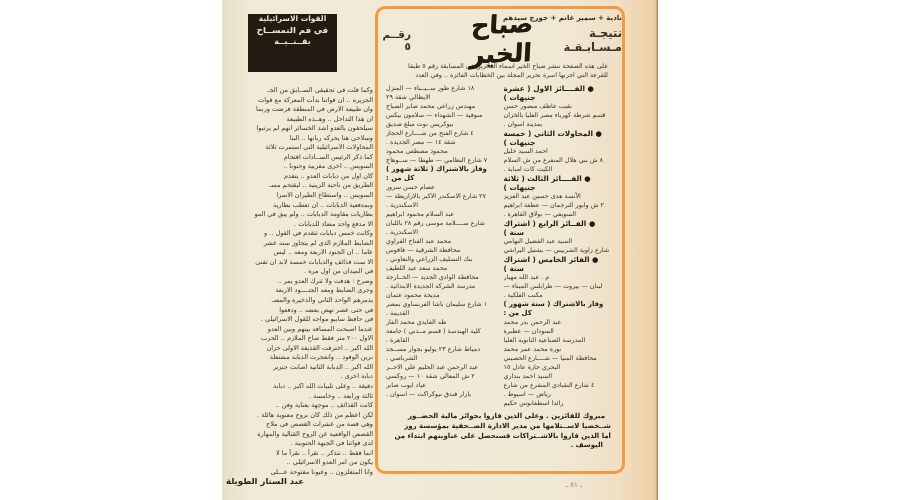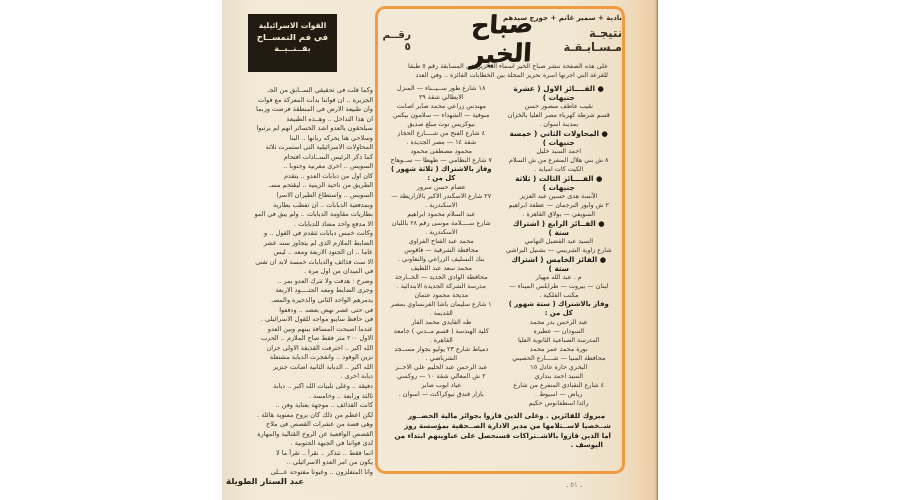--- a/index.html
+++ b/index.html
@@ -14,21 +14,21 @@
     background:linear-gradient(90deg,#e9dfc8 0%,#f2ead7 7%,#f1e8d4 78%,#efe0c6 90%,#f0d6b2 96%,#edcaa2 100%);
   }
   .paper::after{
     content:"";position:absolute;right:0;top:0;width:10px;height:100%;
     background:linear-gradient(90deg, rgba(238,216,186,0) 0%, #ecd0ab 45%, #e6c096 80%, #a98c67 95%, #8a6f52 100%);
   }
   
   .blackbox{
     position:absolute;left:26px;top:14px;width:89px;height:58px;
     background:#211b12;color:#efe6d0;box-sizing:border-box;
-    padding-top:7px;text-align:center;direction:rtl;
+    text-align:center;direction:rtl;
   }
   .blackbox .bb1{font-size:7.5px;font-weight:bold;line-height:10px;}
   .blackbox .bb2{font-size:8.5px;font-weight:bold;line-height:12px;letter-spacing:1px;}
   .blackbox .bb3{font-size:8px;font-weight:bold;line-height:11px;letter-spacing:2.5px;}
   
   .leftcol{
     position:absolute;left:4px;top:86px;width:147px;height:392px;
     overflow:hidden;direction:rtl;color:#3b352c;
     font-size:6.5px;line-height:9.55px;
   }
@@ -48,21 +48,21 @@
     letter-spacing:.6px;color:#33291d;padding-left:8px;}
   .titlerow{display:flex;direction:rtl;justify-content:center;align-items:center;
     gap:8px;margin-top:2px;height:32px;}
   .t-pre{font-size:11.5px;font-weight:bold;letter-spacing:1.6px;color:#3a3127;}
   .t-logo{font-size:25px;font-weight:bold;color:#221b12;
     transform:rotate(-2deg) skewX(-5deg);text-shadow:.5px 0 #221b12;}
   .t-suf{font-size:10.5px;font-weight:bold;color:#3a3127;}
   .intro{margin:6px 14px 4px 12px;font-size:6.4px;line-height:8.7px;color:#39322a;text-align:right;}
   .intro .ln{white-space:nowrap;overflow:hidden;}
   .cols{display:flex;direction:rtl;margin:5px 8px 0 8px;gap:7px;}
-  .col{width:50%;font-size:6.4px;line-height:9px;color:#39322a;text-align:center;}
+  .col{width:50%;font-size:6.4px;line-height:9px;color:#39322a;text-align:left;}
   .col .ln{min-height:9px;white-space:nowrap;overflow:hidden;}
   .col .h{font-weight:bold;font-size:7.3px;color:#201b13;}
   .col .b{font-weight:bold;font-size:6.9px;color:#201b13;}
   .footer{margin:4px 11px 0 10px;font-weight:bold;font-size:7px;line-height:9.6px;
     color:#221d15;text-align:right;}
   .footer .ln{white-space:nowrap;overflow:hidden;}
   .footer .ln:first-child{text-indent:6px;}
   .footer .ln:nth-child(4){text-indent:8px;}
 </style>
 </head>
@@ -171,21 +171,21 @@
           <div class="ln">محافظة المنيا — شــــارع الحصيني</div>
           <div class="ln">البحري حارة عادل ١٥</div>
           <div class="ln">السيد احمد بنداري</div>
           <div class="ln">٤ شارع التقبادي المتفرع من شارع</div>
           <div class="ln">رياض — اسيوط .</div>
           <div class="ln">رائدا اسطفانوس حكيم</div>
         </div>
       <div class="col">
           <div class="ln">١٨ شارع طور ســيــناء — المنزل</div>
           <div class="ln">الايطالي شقة ٢٩</div>
-          <div class="ln">مهندس زراعي محمد صابر اصابت</div>
+          <div class="ln">مهندس زراعي محمد صابر الصباح</div>
           <div class="ln">منوفية — الشهداء — سلامون بيكس</div>
           <div class="ln">نيوكريس توت مبلغ صديق</div>
           <div class="ln">٤ شارع الفتح من شــــارع الحجاز</div>
           <div class="ln">شقة ١٤ — مصر الجديدة .</div>
           <div class="ln">محمود مصطفى محمود</div>
           <div class="ln">٧ شارع النظامي — طهطا — ســوهاج</div>
           <div class="ln b">وفاز بالاشتراك ( ثلاثة شهور )</div>
           <div class="ln b">كل من :</div>
           <div class="ln">عصام حسن سرور</div>
           <div class="ln">٢٧ شارع الاسكندر الاكبر بالازاريطة —</div>

